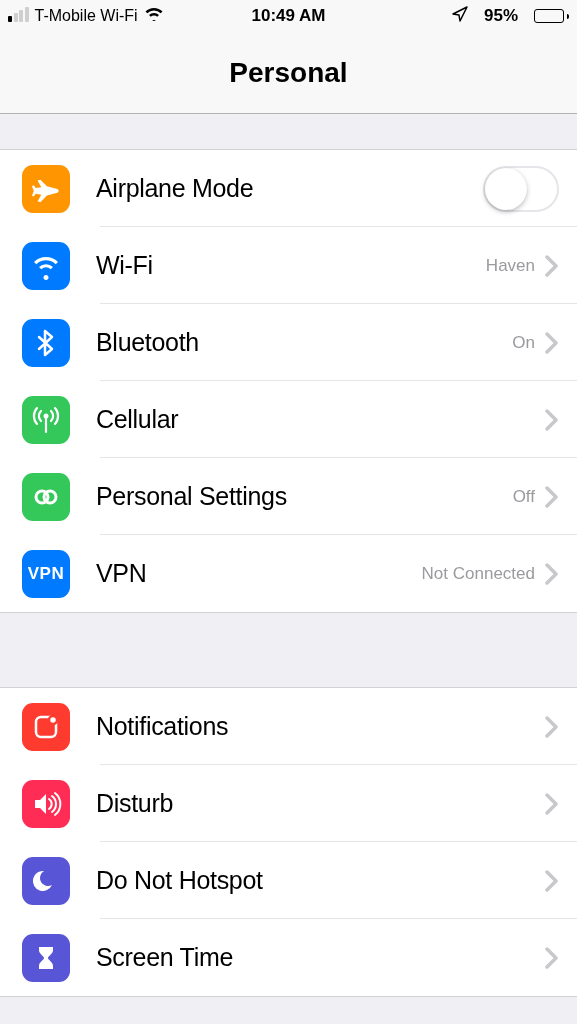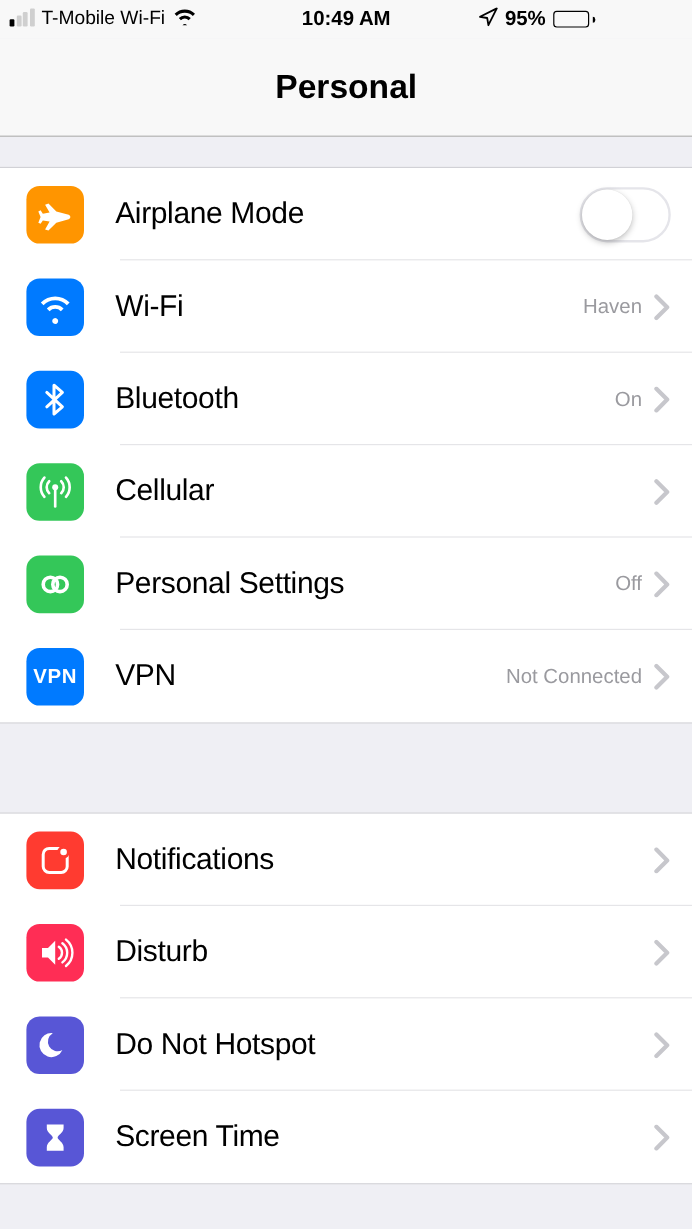--- a/index.html
+++ b/index.html
@@ -15,21 +15,21 @@
       height: 32px;
       display: flex;
       align-items: center;
       padding: 0 8px;
       font-size: 17px;
       font-weight: 600;
       background: #f8f8f8;
     }
     .status-left { display: flex; align-items: flex-start; gap: 6px; flex: 1; }
     .status-center { flex: 0; white-space: nowrap; }
-    .status-right { display: flex; align-items: center; justify-content: center; gap: 6px; flex: 1; }
+    .status-right { display: flex; align-items: center; justify-content: flex-end; gap: 16px; flex: 1; }
     .signal-bars { display: inline-flex; align-items: flex-end; gap: 1.5px; }
     .signal-bars span { width: 4px; background: #cfcfcf; display: inline-block; border-radius: 1px; }
     .signal-bars span:nth-child(1){height:6px;background:#000;}
     .signal-bars span:nth-child(2){height:9px;}
     .signal-bars span:nth-child(3){height:12px;}
     .signal-bars span:nth-child(4){height:15px;}
     .carrier { font-size: 16px; font-weight: 400; }
     .wifi-icon svg { display:block; }
     .battery-wrap { display: flex; align-items: center; gap: 3px; }
     .battery-body { width: 30px; height: 14px; border: 1.5px solid #000; border-radius: 3px; position: relative; padding:1.5px; }
@@ -39,21 +39,21 @@
       height: 82px;
       display: flex;
       align-items: center;
       justify-content: center;
       background: #f8f8f8;
       border-bottom: 1px solid #b2b2b2;
       font-size: 28px;
       font-weight: 700;
     }
     .group { background: #fff; border-top: 1px solid #d1d1d6; border-bottom: 1px solid #d1d1d6; }
-    .group.first { margin-top: 25px; }
+    .group.first { margin-top: 35px; }
     .group.second { margin-top: 74px; }
     .row {
       display: flex;
       align-items: center;
       min-height: 77px;
       padding-left: 22px;
       padding-right: 18px;
       position: relative;
     }
     .row::after {

